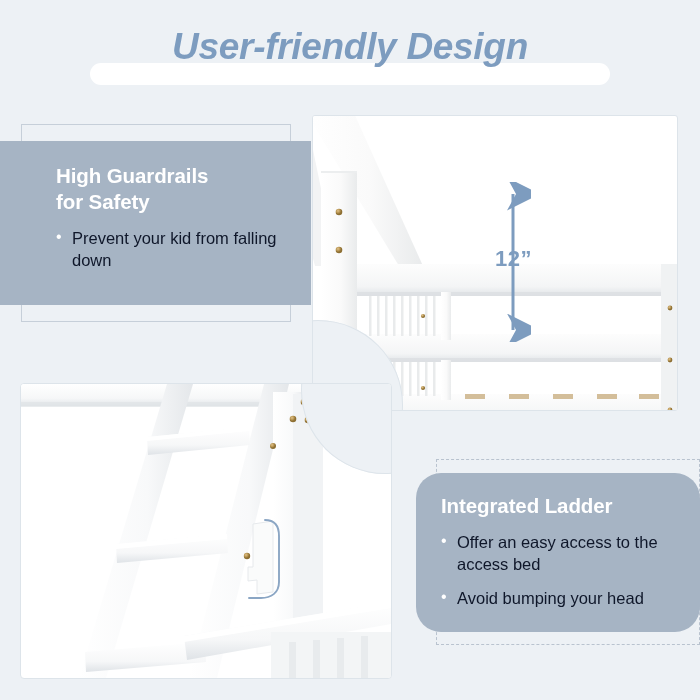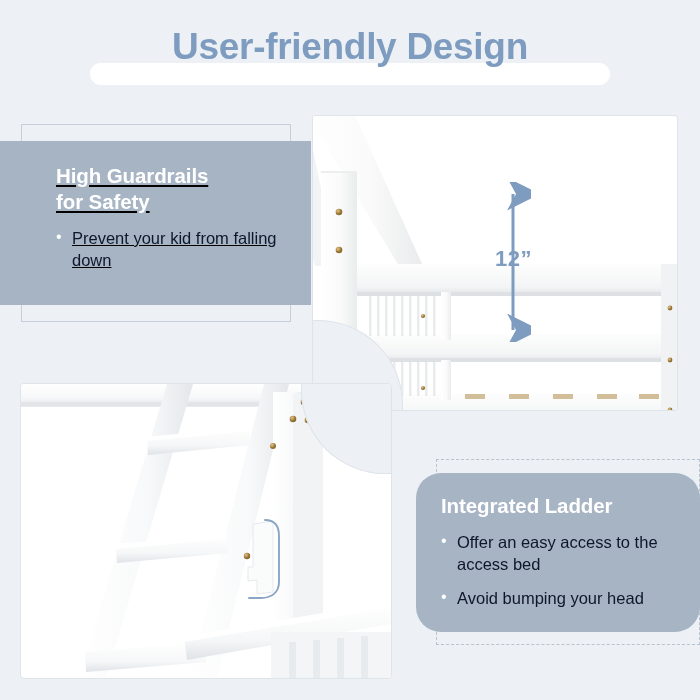--- a/index.html
+++ b/index.html
@@ -27,20 +27,21 @@
   }
   #page-title {
     position: absolute;
     left: 0; top: 26px;
     width: 700px;
     text-align: center;
     font-size: 37px;
     font-weight: bold;
     letter-spacing: -0.3px;
     color: #7d9cbf;
+    font-style: italic;
   }
 
   
   .info-panel {
     position: absolute;
     background: #a6b4c4;
   }
   .panel-outline {
     position: absolute;
     pointer-events: none;
@@ -68,21 +69,21 @@
     content: "\2022";
     position: absolute;
     left: 0; top: -1px;
     font-size: 16px;
     color: #ffffff;
   }
 
   
   #panel-guardrails { left: 0; top: 141px; width: 311px; height: 164px; }
   #panel-guardrails-outline { left: 21px; top: 124px; width: 270px; height: 198px; }
-  #panel-guardrails .panel-inner { position: absolute; left: 56px; top: 22px; right: 10px; text-decoration: underline; }
+  #panel-guardrails .panel-inner { position: absolute; left: 56px; top: 22px; right: 10px; }
 
   
   #panel-ladder { left: 416px; top: 473px; width: 284px; height: 159px; border-radius: 25px; }
   #panel-ladder-outline { left: 436px; top: 459px; width: 264px; height: 186px; }
   #panel-ladder .panel-inner { position: absolute; left: 25px; top: 20px; right: 6px; }
 
   
   .photo {
     position: absolute;
     overflow: hidden;

